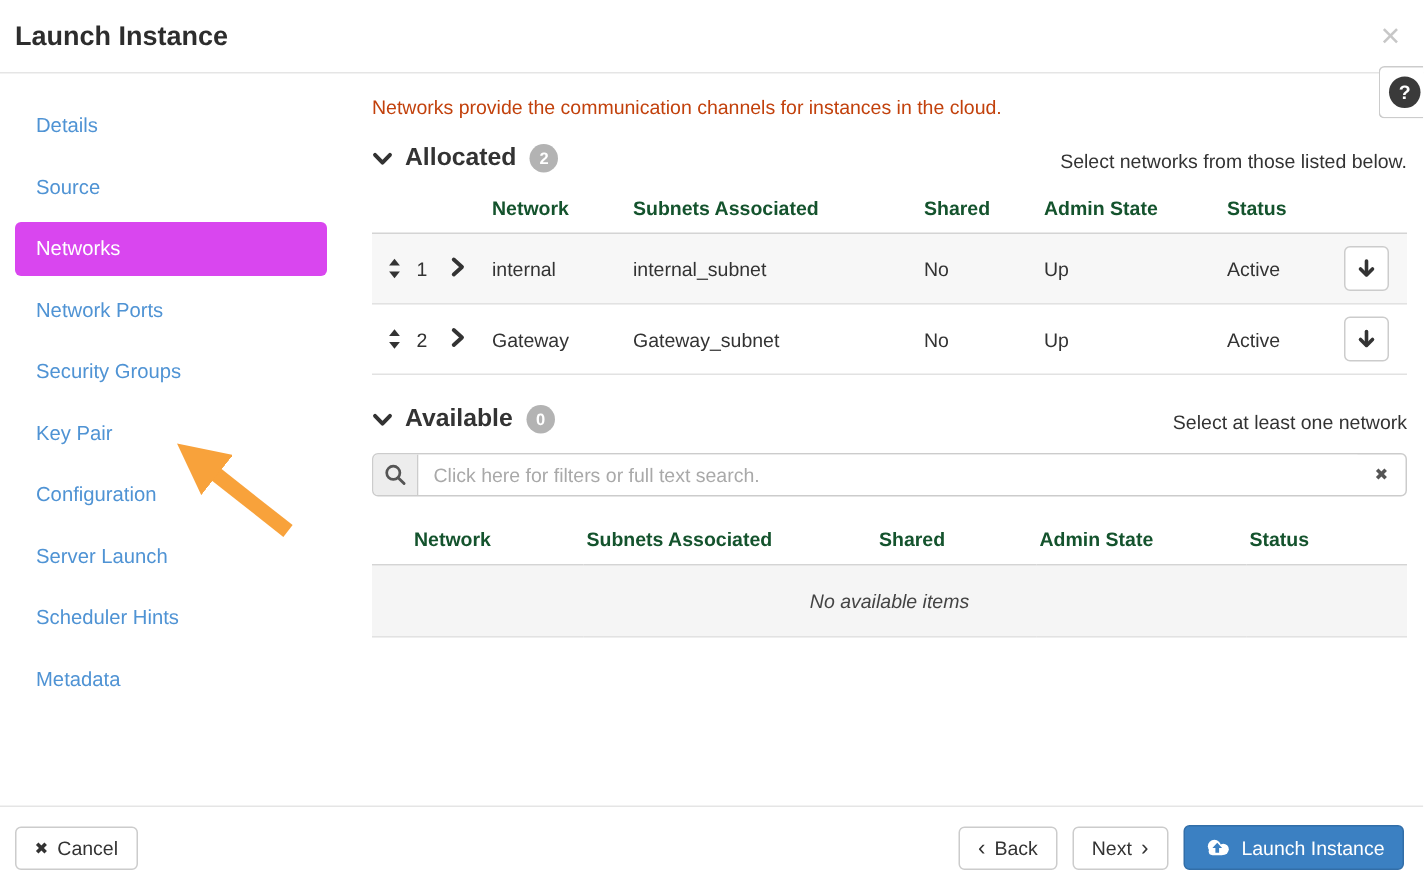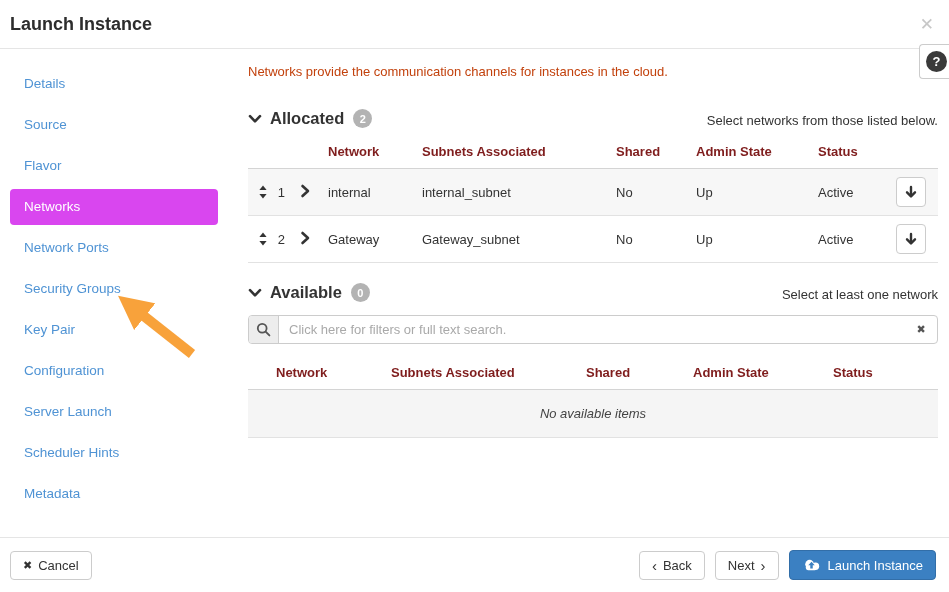--- a/index.html
+++ b/index.html
@@ -17,31 +17,31 @@
   .help-circle { width:21px; height:21px; border-radius:50%; background:#3a3a3a; color:#fff; font-size:13px; font-weight:bold; display:flex; align-items:center; justify-content:center; }
 
   
   .sidebar { position:absolute; left:0; top:49px; width:240px; padding-top:17px; }
   .nav-item { height:36px; line-height:36px; margin-bottom:5px; padding-left:24px; font-size:13.5px; color:#4f93d4; cursor:pointer; }
   .nav-item.active { background:#d946ef; color:#fff; border-radius:4px; margin-left:10px; margin-right:22px; padding-left:14px; }
 
   
   .content { position:absolute; left:248px; top:49px; width:690px; }
   .description { margin-top:15px; font-size:13px; color:#c2410c; }
-  .section-row { display:flex; justify-content:space-between; align-items:flex-end; margin-top:30px; }
+  .section-row { display:flex; justify-content:space-between; align-items:flex-end; margin-top:17px; }
   .section-row.available-row { margin-top:20px; }
   .section-title { display:flex; align-items:center; font-size:16.5px; font-weight:bold; color:#333; cursor:pointer; }
   .section-title .chev { margin-right:8px; display:inline-flex; }
   .count-badge { margin-left:9px; min-width:19px; height:19px; padding:0 6px; border-radius:10px; background:#b3b3b3; color:#fff; font-size:11px; font-weight:bold; display:inline-flex; align-items:center; justify-content:center; }
   .hint { font-size:13px; color:#333; }
 
   table { width:100%; border-collapse:collapse; table-layout:fixed; font-size:13px; color:#333; }
   .alloc-table { margin-top:8px; }
   .avail-table { margin-top:13px; }
-  th { text-align:left; font-weight:bold; font-size:13px; color:#7f1d1d; padding:8px 0 9px 2px; border-bottom:1px solid #d4d4d4; }
+  th { text-align:left; font-weight:bold; font-size:13px; color:#14532d; padding:8px 0 9px 2px; border-bottom:1px solid #d4d4d4; }
   .alloc-table td { height:47px; border-bottom:1px solid #e2e2e2; padding-left:2px; vertical-align:middle; }
   tr.striped { background:#f7f7f7; }
   .cell-handle { padding-left:10px !important; white-space:nowrap; }
   .sort-ico { display:inline-flex; vertical-align:-2px; margin-right:6px; cursor:grab; }
   .row-chev { display:inline-flex; cursor:pointer; }
   .action-cell { text-align:left; }
   .row-action-btn { width:30px; height:30px; background:#fff; border:1px solid #ccc; border-radius:4px; display:inline-flex; align-items:center; justify-content:center; cursor:pointer; }
 
   
   .search-group { margin-top:13px; height:29px; border:1px solid #ccc; border-radius:4px; display:flex; align-items:stretch; overflow:hidden; background:#fff; }
@@ -73,21 +73,20 @@
     <span class="close-x">✕</span>
   </div>
 
   <div class="help-btn">
     <span class="help-circle">?</span>
   </div>
 
   <div class="sidebar">
     <div class="nav-item">Details</div>
     <div class="nav-item">Source</div>
-    <div class="nav-item">Flavor</div>
     <div class="nav-item active">Networks</div>
     <div class="nav-item">Network Ports</div>
     <div class="nav-item">Security Groups</div>
     <div class="nav-item">Key Pair</div>
     <div class="nav-item">Configuration</div>
     <div class="nav-item">Server Launch</div>
     <div class="nav-item">Scheduler Hints</div>
     <div class="nav-item">Metadata</div>
   </div>
 

